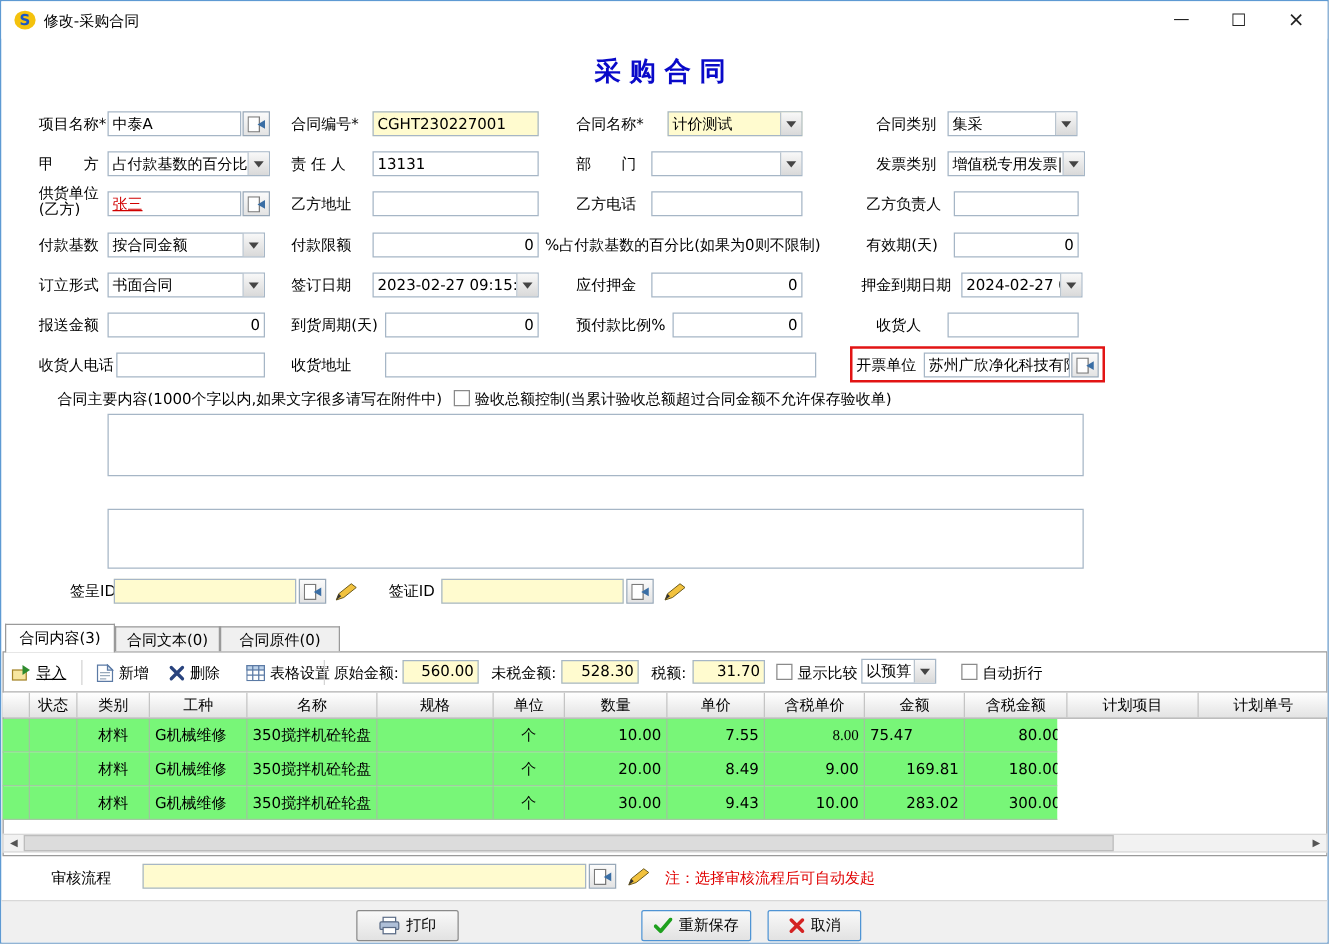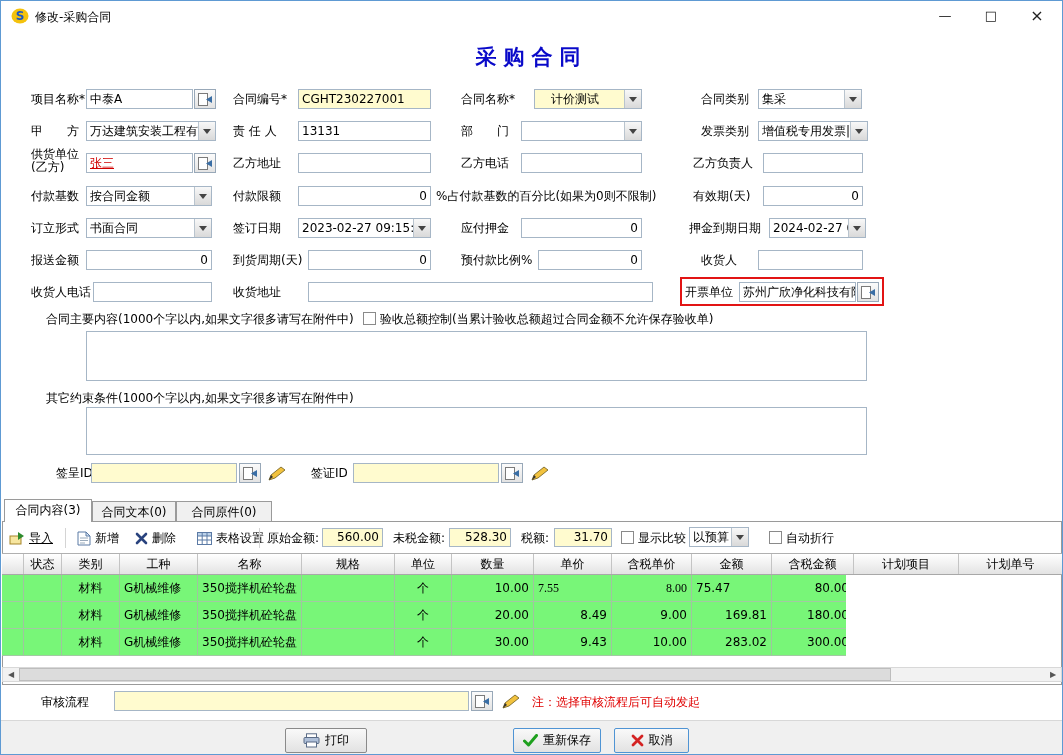--- a/index.html
+++ b/index.html
@@ -69,33 +69,33 @@
   <div class="inp" style="left:85px;top:88px;width:107px;">中泰A</div>
   <div class="lookup" style="left:193px;top:88px;">
     <svg width="15" height="13" viewBox="0 0 15 13">
         <rect x="0.5" y="0.5" width="9" height="12" fill="#fff" stroke="#7a7a7a"></rect>
         <path d="M14 3 L8 6.5 L14 10 Z" fill="#3a6ea5"></path>
       </svg>
   </div>
   <span class="lbl" style="left:232px;top:88px;">合同编号*</span>
   <div class="inp yellow" style="left:297px;top:88px;width:133px;">CGHT230227001</div>
   <span class="lbl" style="left:460px;top:88px;">合同名称*</span>
-  <div class="sel yellow" style="left:533px;top:88px;width:108px;padding-left:13px;">
+  <div class="sel yellow" style="left:533px;top:88px;width:108px;">
     <span class="sel-val">计价测试</span>
       <span class="sel-btn"></span>
   </div>
   <span class="lbl" style="left:700px;top:88px;">合同类别</span>
   <div class="sel" style="left:757px;top:88px;width:104px;">
     <span class="sel-val">集采</span>
       <span class="sel-btn"></span>
   </div>
 
   <span class="lbl" style="left:30px;top:120px;">甲　　方</span>
   <div class="sel" style="left:85px;top:120px;width:130px;">
-    <span class="sel-val">万达建筑安装工程有</span>
+    <span class="sel-val">占付款基数的百分比</span>
       <span class="sel-btn"></span>
   </div>
   <span class="lbl" style="left:232px;top:120px;">责 任 人</span>
   <div class="inp" style="left:297px;top:120px;width:133px;">13131</div>
   <span class="lbl" style="left:460px;top:120px;">部　　门</span>
   <div class="sel" style="left:520px;top:120px;width:121px;">
     <span class="sel-val"></span>
       <span class="sel-btn"></span>
   </div>
   <span class="lbl" style="left:700px;top:120px;">发票类别</span>
@@ -170,21 +170,20 @@
         <rect x="0.5" y="0.5" width="9" height="12" fill="#fff" stroke="#7a7a7a"></rect>
         <path d="M14 3 L8 6.5 L14 10 Z" fill="#3a6ea5"></path>
       </svg>
   </div>
 
   <span class="lbl" style="left:45px;top:308px;">合同主要内容(1000个字以内,如果文字很多请写在附件中)</span>
   <div class="cb" style="left:362px;top:311px;"></div>
   <span class="lbl" style="left:379px;top:308px;">验收总额控制(当累计验收总额超过合同金额不允许保存验收单)</span>
   <div class="tarea" style="left:85px;top:330px;width:781px;height:50px;"></div>
 
-  <span class="lbl" style="left:45px;top:387px;">其它约束条件(1000个字以内,如果文字很多请写在附件中)</span>
   <div class="tarea" style="left:85px;top:406px;width:781px;height:48px;"></div>
 
   <span class="lbl" style="left:55px;top:462px;">签呈ID</span>
   <div class="inp yellow" style="left:90px;top:462px;width:146px;"></div>
   <div class="lookup" style="left:238px;top:462px;">
     <svg width="15" height="13" viewBox="0 0 15 13">
         <rect x="0.5" y="0.5" width="9" height="12" fill="#fff" stroke="#7a7a7a"></rect>
         <path d="M14 3 L8 6.5 L14 10 Z" fill="#3a6ea5"></path>
       </svg>
   </div>
@@ -283,21 +282,21 @@
   <div class="gbody" style="left:1px;top:574px;width:844px;height:81px;">
       <div class="grow">
         <div class="gcell ind"></div>
         <div class="gcell" style="width: 38px; text-align: center;"></div>
         <div class="gcell" style="width: 58px; text-align: center;">材料</div>
         <div class="gcell" style="width: 78px; text-align: left;">G机械维修</div>
         <div class="gcell" style="width: 104px; text-align: left;">350搅拌机砼轮盘</div>
         <div class="gcell" style="width: 93px; text-align: left;"></div>
         <div class="gcell" style="width: 57px; text-align: center;">个</div>
         <div class="gcell" style="width: 82px; text-align: right;">10.00</div>
-        <div class="gcell" style="width: 78px; text-align: left; font-family: Liberation Serif, serif;">7.55</div>
+        <div class="gcell" style="width: 78px; text-align: right;">7.55</div>
         <div class="gcell" style="width: 80px; text-align: right; font-family: Liberation Serif, serif;">8.00</div>
         <div class="gcell" style="width: 80px; ">75.47</div>
         <div class="gcell" style="width: 82px; text-align: right;">80.00</div>
         <div class="gcell" style="width: 105px; text-align: left;"></div>
         <div class="gcell" style="width: 104px; text-align: left;"></div>
       </div>
       <div class="grow">
         <div class="gcell ind"></div>
         <div class="gcell" style="width: 38px; text-align: center;"></div>
         <div class="gcell" style="width: 58px; text-align: center;">材料</div>

